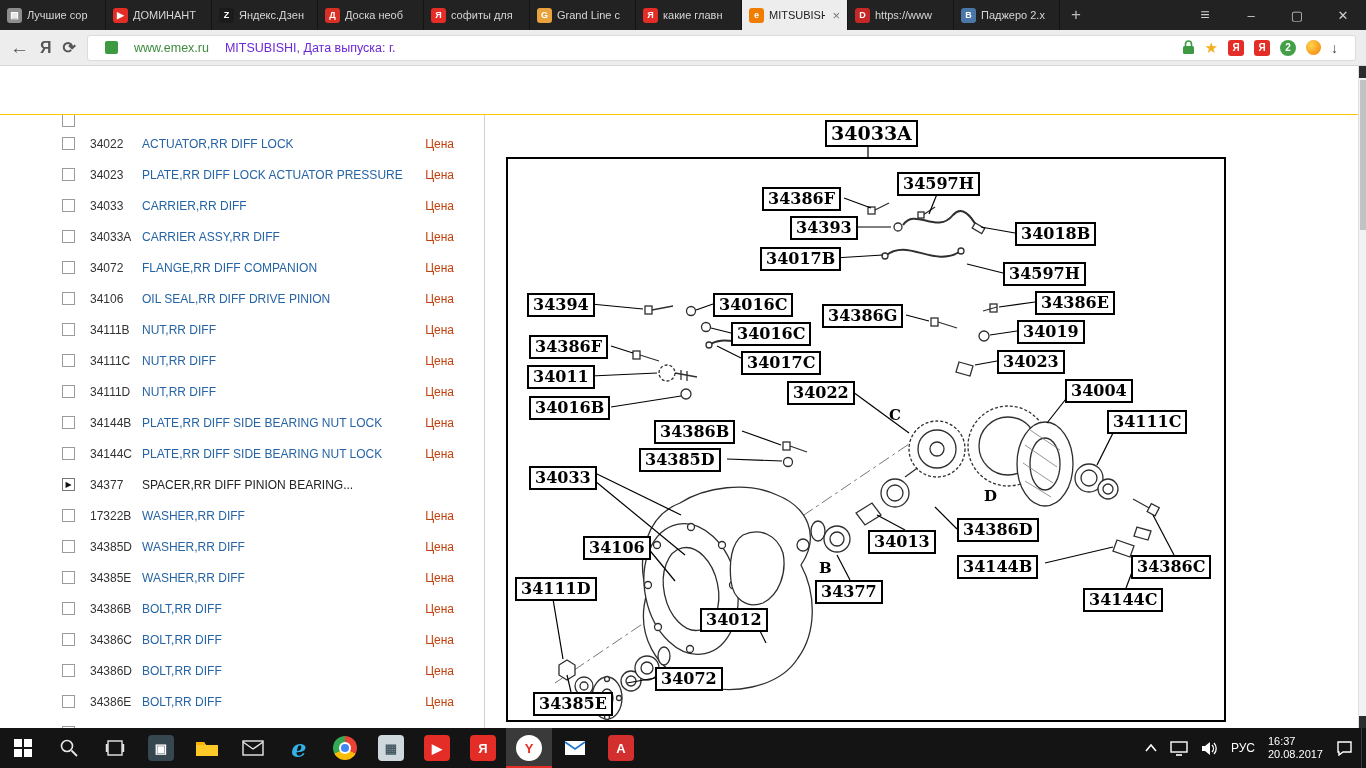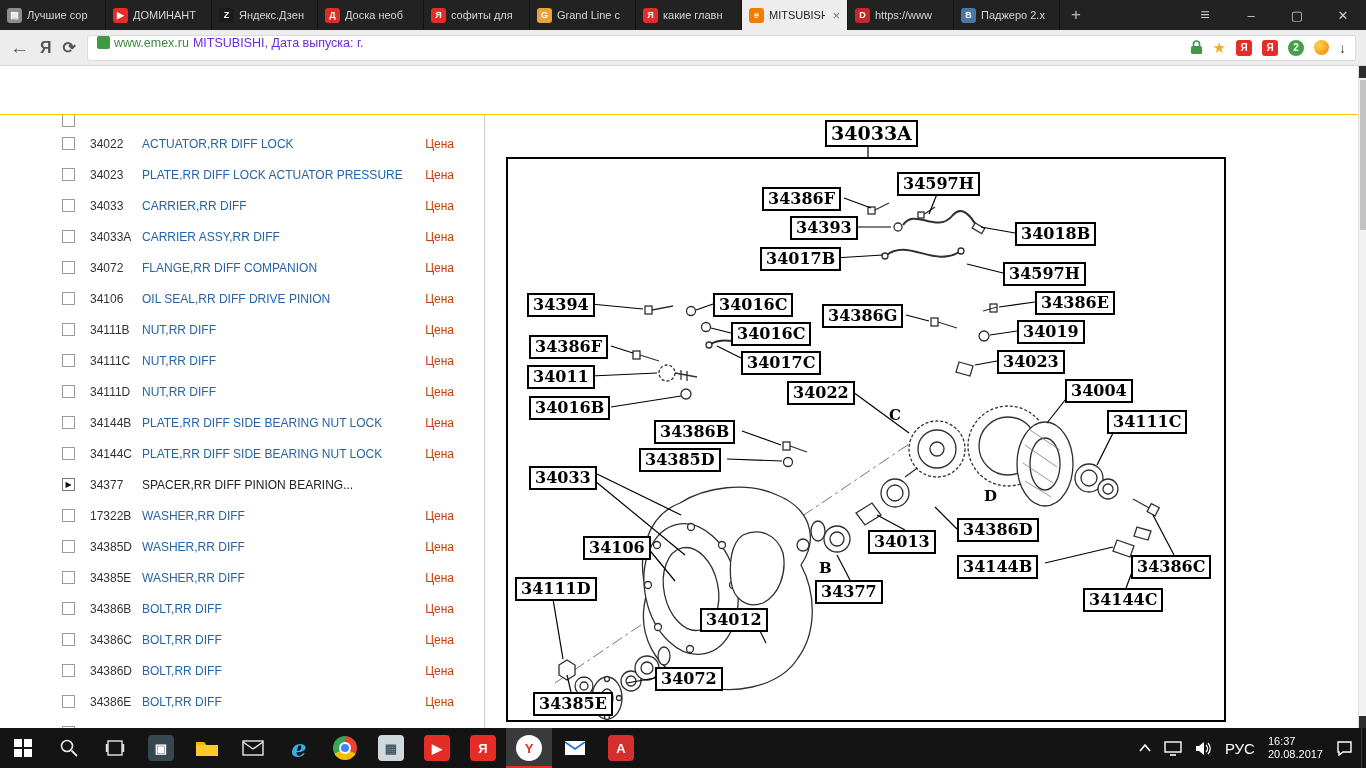--- a/index.html
+++ b/index.html
@@ -19,21 +19,21 @@
   .tab-spacer{flex:1}
   .winctl{width:46px;display:flex;align-items:center;justify-content:center;color:#cfcfcf;font-size:13px}
   .winctl.menu{font-size:16px}
 
   
   .toolbar{height:36px;background:#ededed;display:flex;align-items:center;padding:0 10px;gap:11px;
     border-bottom:1px solid #d9d9d9}
   .tb-btn{color:#555;font-size:16px;font-weight:bold}
   .tb-btn.back{font-size:19px}
   .addr{flex:1;height:26px;background:#fff;border:1px solid #dcdcdc;border-radius:3px;
-    display:flex;padding:0 9px;gap:4px;font-size:12.5px;min-width:0}
+    display:flex;align-items:center;padding:0 17px;gap:16px;font-size:12.5px;min-width:0}
   .site-ic{width:13px;height:13px;background:#3d9a43;border-radius:2px;flex:none}
   .addr .domain{color:#3c8b3f}
   .addr .ptitle{color:#6d28d9;white-space:nowrap;overflow:hidden}
   .addr-icons{display:flex;align-items:center;gap:10px;margin-left:auto;padding-left:8px}
   .star{color:#f2b01e;font-size:15px}
   .ya-badge{width:16px;height:16px;background:#e52d27;color:#fff;border-radius:3px;font-size:10px;
     font-weight:700;display:flex;align-items:center;justify-content:center}
   .cnt-badge{width:16px;height:16px;border-radius:50%;background:#43a047;color:#fff;font-size:10px;
     font-weight:700;display:flex;align-items:center;justify-content:center}
   .ext-dot{width:15px;height:15px;border-radius:50%;background:radial-gradient(circle at 35% 35%,#ffd54f,#f57c00)}
@@ -98,21 +98,21 @@
   .ic{width:26px;height:26px;border-radius:4px;display:flex;align-items:center;justify-content:center;
     font-weight:700;color:#fff;font-size:13px}
   .ic.circle{border-radius:50%}
   .chrome{width:24px;height:24px;border-radius:50%;position:relative;
     background:conic-gradient(#ea4335 0 120deg,#fbbc05 120deg 240deg,#34a853 240deg 360deg);
     display:flex;align-items:center;justify-content:center}
   .chrome .in{width:12px;height:12px;border-radius:50%;background:#fff;
     display:flex;align-items:center;justify-content:center}
   .chrome .dot{width:8px;height:8px;border-radius:50%;background:#4285f4}
   .tray{margin-left:auto;display:flex;align-items:center;gap:13px;padding-right:8px;color:#fff}
-  .lang{font-size:15px}
+  .lang{font-size:12px}
   .clock{font-size:11px;text-align:left;line-height:13px}
   .desk-sliver{width:5px;height:40px;border-left:1px solid #3a3a3a}
 </style>
 </head>
 <body>
 
 <div class="tabbar">
   <div class="tab">
     <span class="fav" style="background: rgb(141, 141, 141);">▤</span>
     <span class="lbl">Лучшие сор</span>

